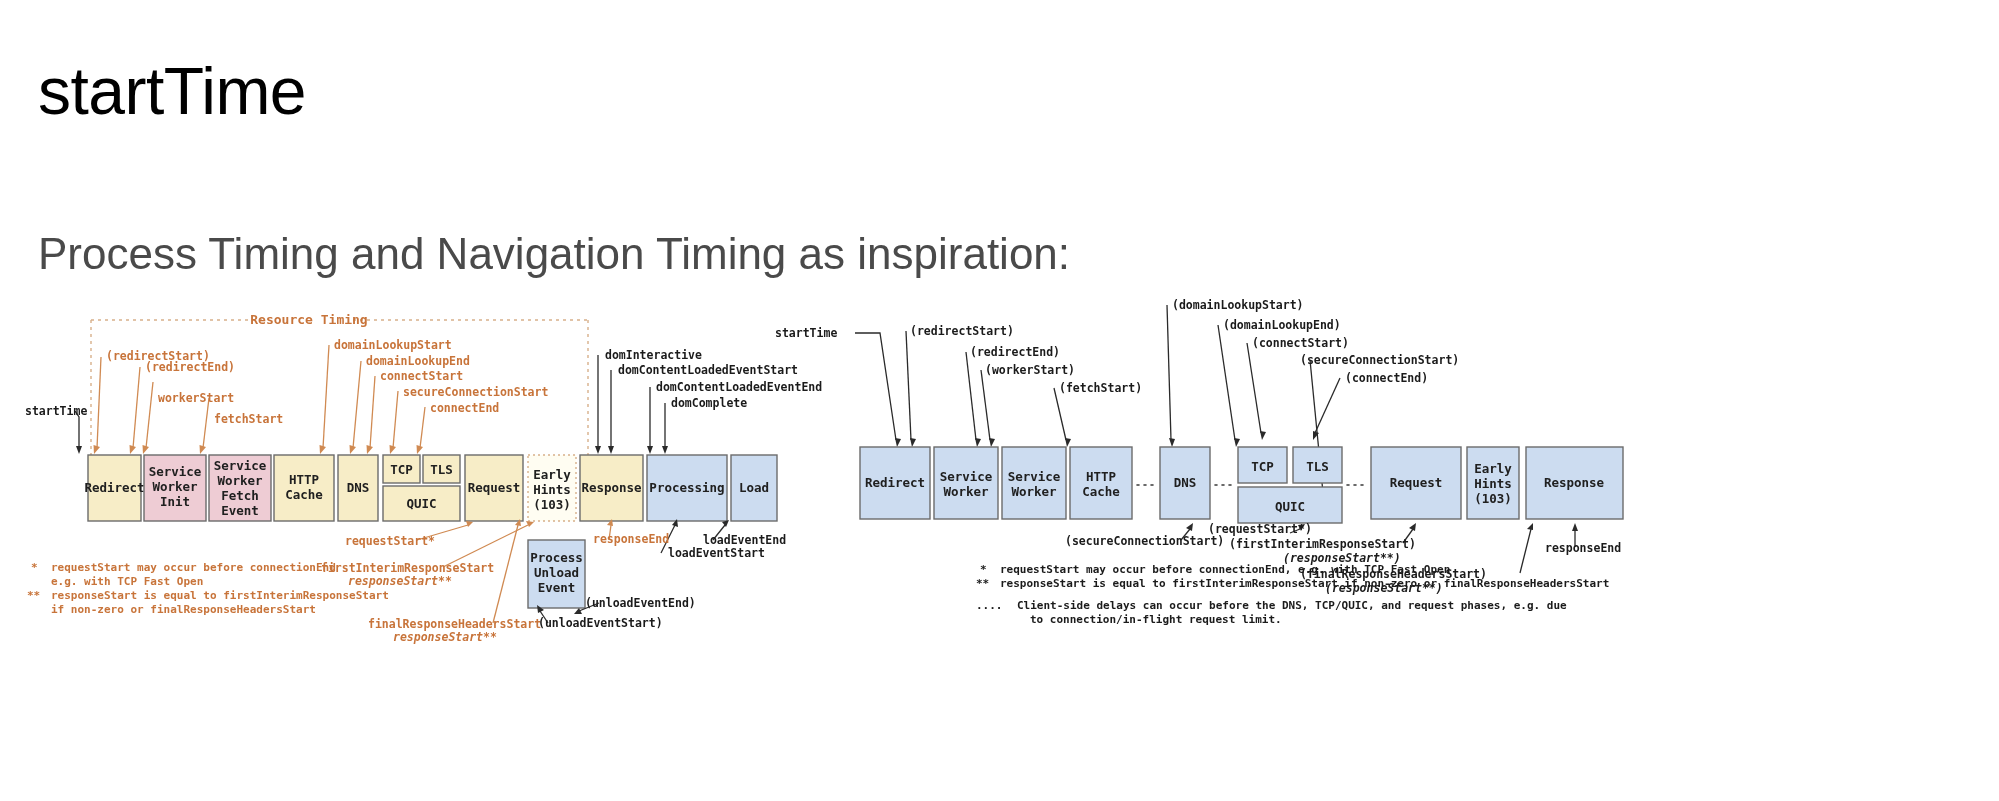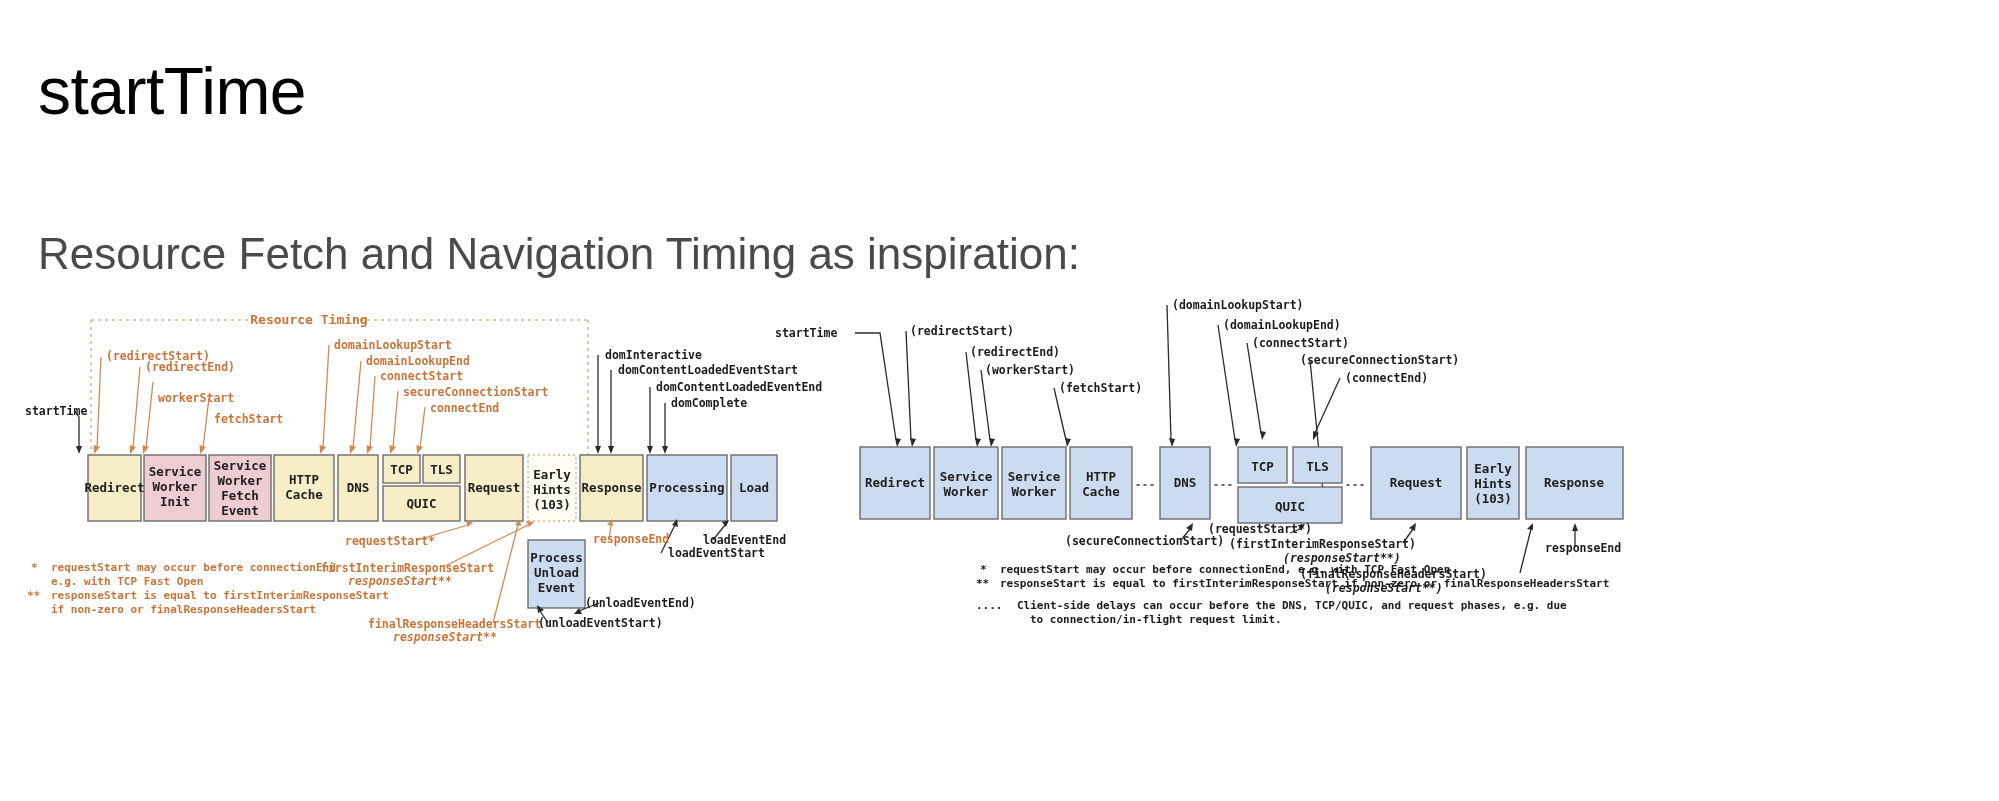--- a/index.html
+++ b/index.html
@@ -71,21 +71,21 @@
   .bx-cream { fill: #f7edc7; }
   .bx-pink  { fill: #eeccd4; }
   .bx-blue  { fill: #ccdcf0; }
   .bx-dotted { fill: #fffdf2; stroke: #d8b08a; stroke-width: 1.4; stroke-dasharray: 2 3; }
 </style>
 </head>
 <body>
 
 <div id="slide-title">startTime</div>
 
-<div id="slide-subtitle">Resource Fetch and Navigation Timing as inspiration:</div>
+<div id="slide-subtitle">Process Timing and Navigation Timing as inspiration:</div>
 
 <div class="diagram" id="diagram-resource-timing">
 <svg viewBox="0 0 990 410" preserveAspectRatio="none" aria-hidden="true">
 
   <g>
     <path class="dotline" d="M78 -65 L78 135"></path>
     <path class="dotline" d="M78 -65 L250 -65"></path>
     <path class="dotline" d="M340 -65 L575 -65"></path>
     <path class="dotline" d="M575 -65 L575 135"></path>
   </g>

